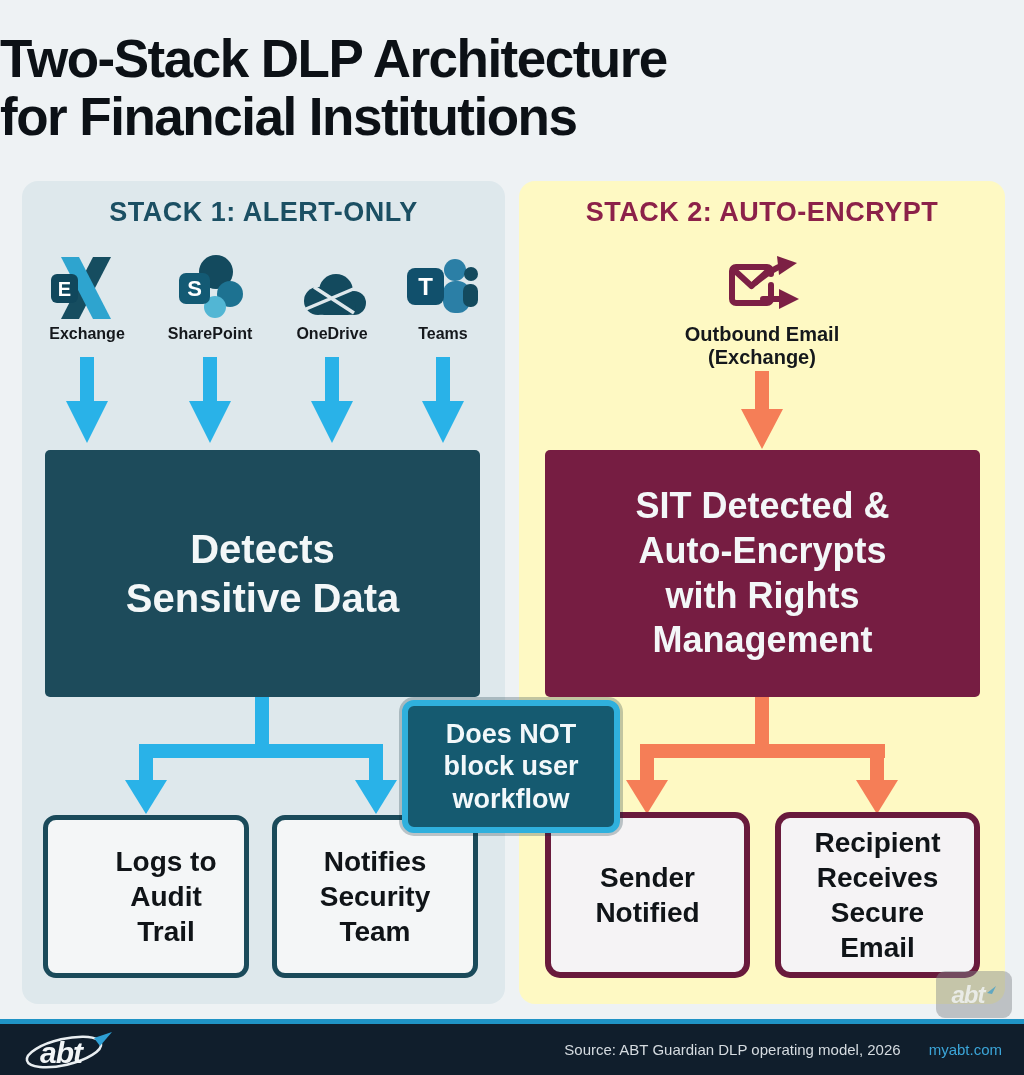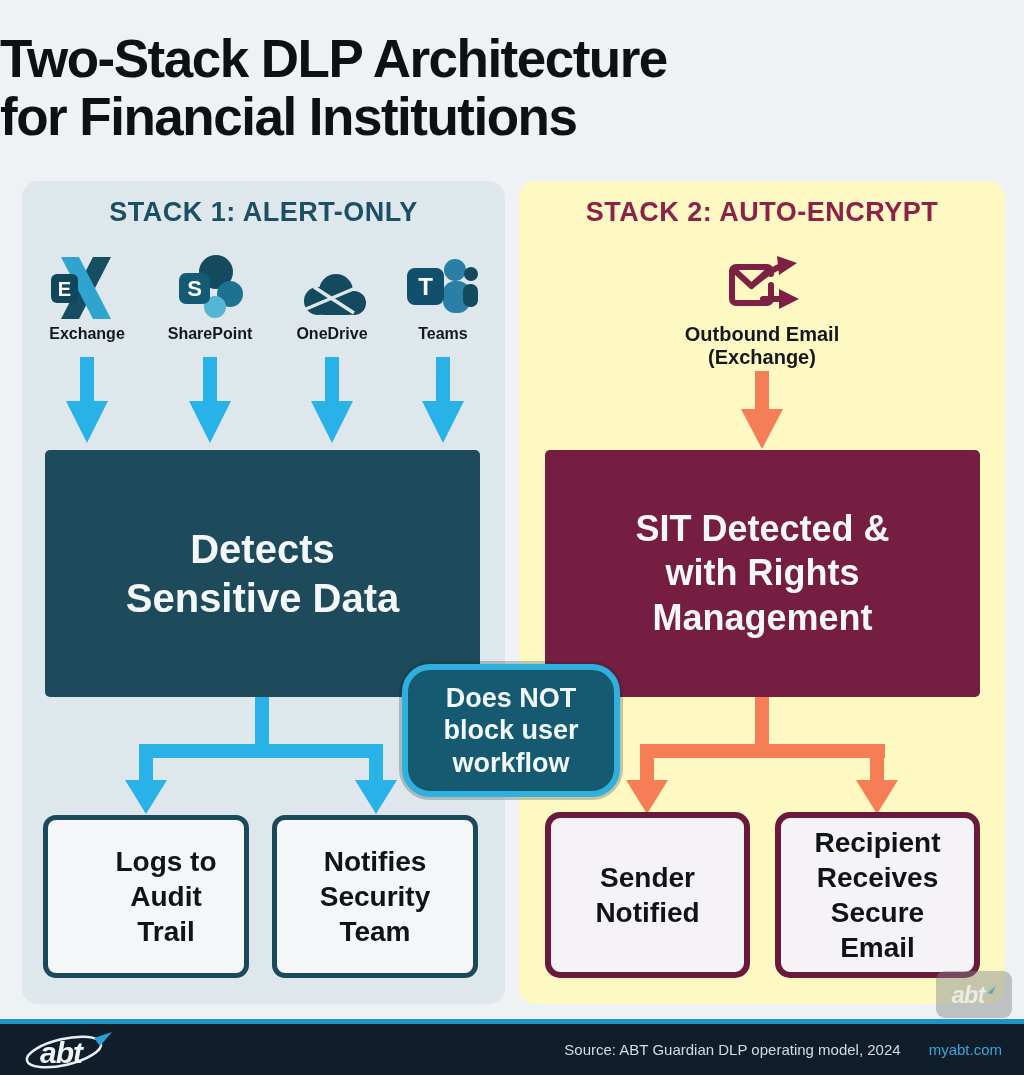--- a/index.html
+++ b/index.html
@@ -37,22 +37,22 @@
   .main-box.s2 { left:26px; background:#761d42; font-size:36px; line-height:1.24; }
 
   svg.connector { position:absolute; left:0; top:516px; }
 
   .outcome { position:absolute; background:#f4f6f7; display:flex; align-items:center; justify-content:center;
              text-align:center; font-weight:800; color:#101418; font-size:28px; line-height:1.25; }
   .outcome.s1 { top:634px; width:206px; height:163px; border:5px solid #1a4a5a; border-radius:13px; }
   .outcome.s2 { top:631px; width:205px; height:166px; border:6px solid #691a3c; border-radius:15px; background:#f5f3f5; }
   .outcome .txt { padding:0 14px; }
 
-  .callout { position:absolute; left:402px; top:664px; width:218px; height:133px; z-index:5;
-             background:#155a70; border:6px solid #2fb0dd; border-radius:28px;
+  .callout { position:absolute; left:402px; top:700px; width:218px; height:133px; z-index:5;
+             background:#155a70; border:6px solid #2fb0dd; border-radius:12px;
              box-shadow:0 0 0 3px rgba(12,42,54,.25);
              display:flex; flex-direction:column; align-items:center; justify-content:center;
              color:#f2f8fa; font-size:27px; font-weight:800; line-height:1.2; text-align:center; }
 
   .watermark { position:absolute; left:936px; top:971px; width:76px; height:47px;
                background:rgba(128,134,138,.45); border-radius:9px;
                display:flex; align-items:center; justify-content:center;
                color:rgba(243,246,247,.78); font-size:24px; font-weight:700; font-style:italic; letter-spacing:-1px; }
 
   .footer-line { position:absolute; left:0; top:1019px; width:1024px; height:5px; background:#1f93c5; }
@@ -189,20 +189,21 @@
       <div class="src-label-line">Outbound Email</div>
       <div class="src-label-line">(Exchange)</div>
     </div>
 
     <svg class="arrow" style="left:221px;top:190px;" width="44" height="80" viewBox="0 0 44 80">
       <polygon class="fill-orange" points="15,0 29,0 29,38 43,38 22,78 1,38 15,38"></polygon>
     </svg>
 
     <div class="main-box s2">
       <div>SIT Detected &amp;</div>
+      <div>Auto-Encrypts</div>
       <div>with Rights</div>
       <div>Management</div>
     </div>
 
     <svg class="connector" width="486" height="118" viewBox="0 0 486 118">
       <g class="fill-orange">
         <rect x="236" y="0" width="14" height="54"></rect>
         <rect x="121" y="47" width="245" height="14"></rect>
         <rect x="121" y="47" width="14" height="40"></rect>
         <rect x="351" y="47" width="14" height="40"></rect>
@@ -233,18 +234,18 @@
   </div>
 
   <div class="footer-line"></div>
   <div class="footer-bar">
     <svg width="100" height="44" viewBox="0 0 100 44">
       <ellipse cx="42" cy="24" rx="38" ry="13" transform="rotate(-13 42 24)" fill="none" stroke="#e9eef1" stroke-width="2.5" stroke-dasharray="165 60"></ellipse>
       <text x="18" y="35" font-size="30" font-weight="bold" font-style="italic" letter-spacing="-1" fill="#f2f5f7" font-family="Liberation Sans, sans-serif">abt</text>
       <polygon points="72,10 90,4 78,18" fill="#2e9fd4"></polygon>
     </svg>
     <div class="footer-right">
-      <span class="footer-source">Source: ABT Guardian DLP operating model, 2024</span>
+      <span class="footer-source">Source: ABT Guardian DLP operating model, 2026</span>
       <span class="footer-link">myabt.com</span>
     </div>
   </div>
 
 </div>
 
 </body></html>

